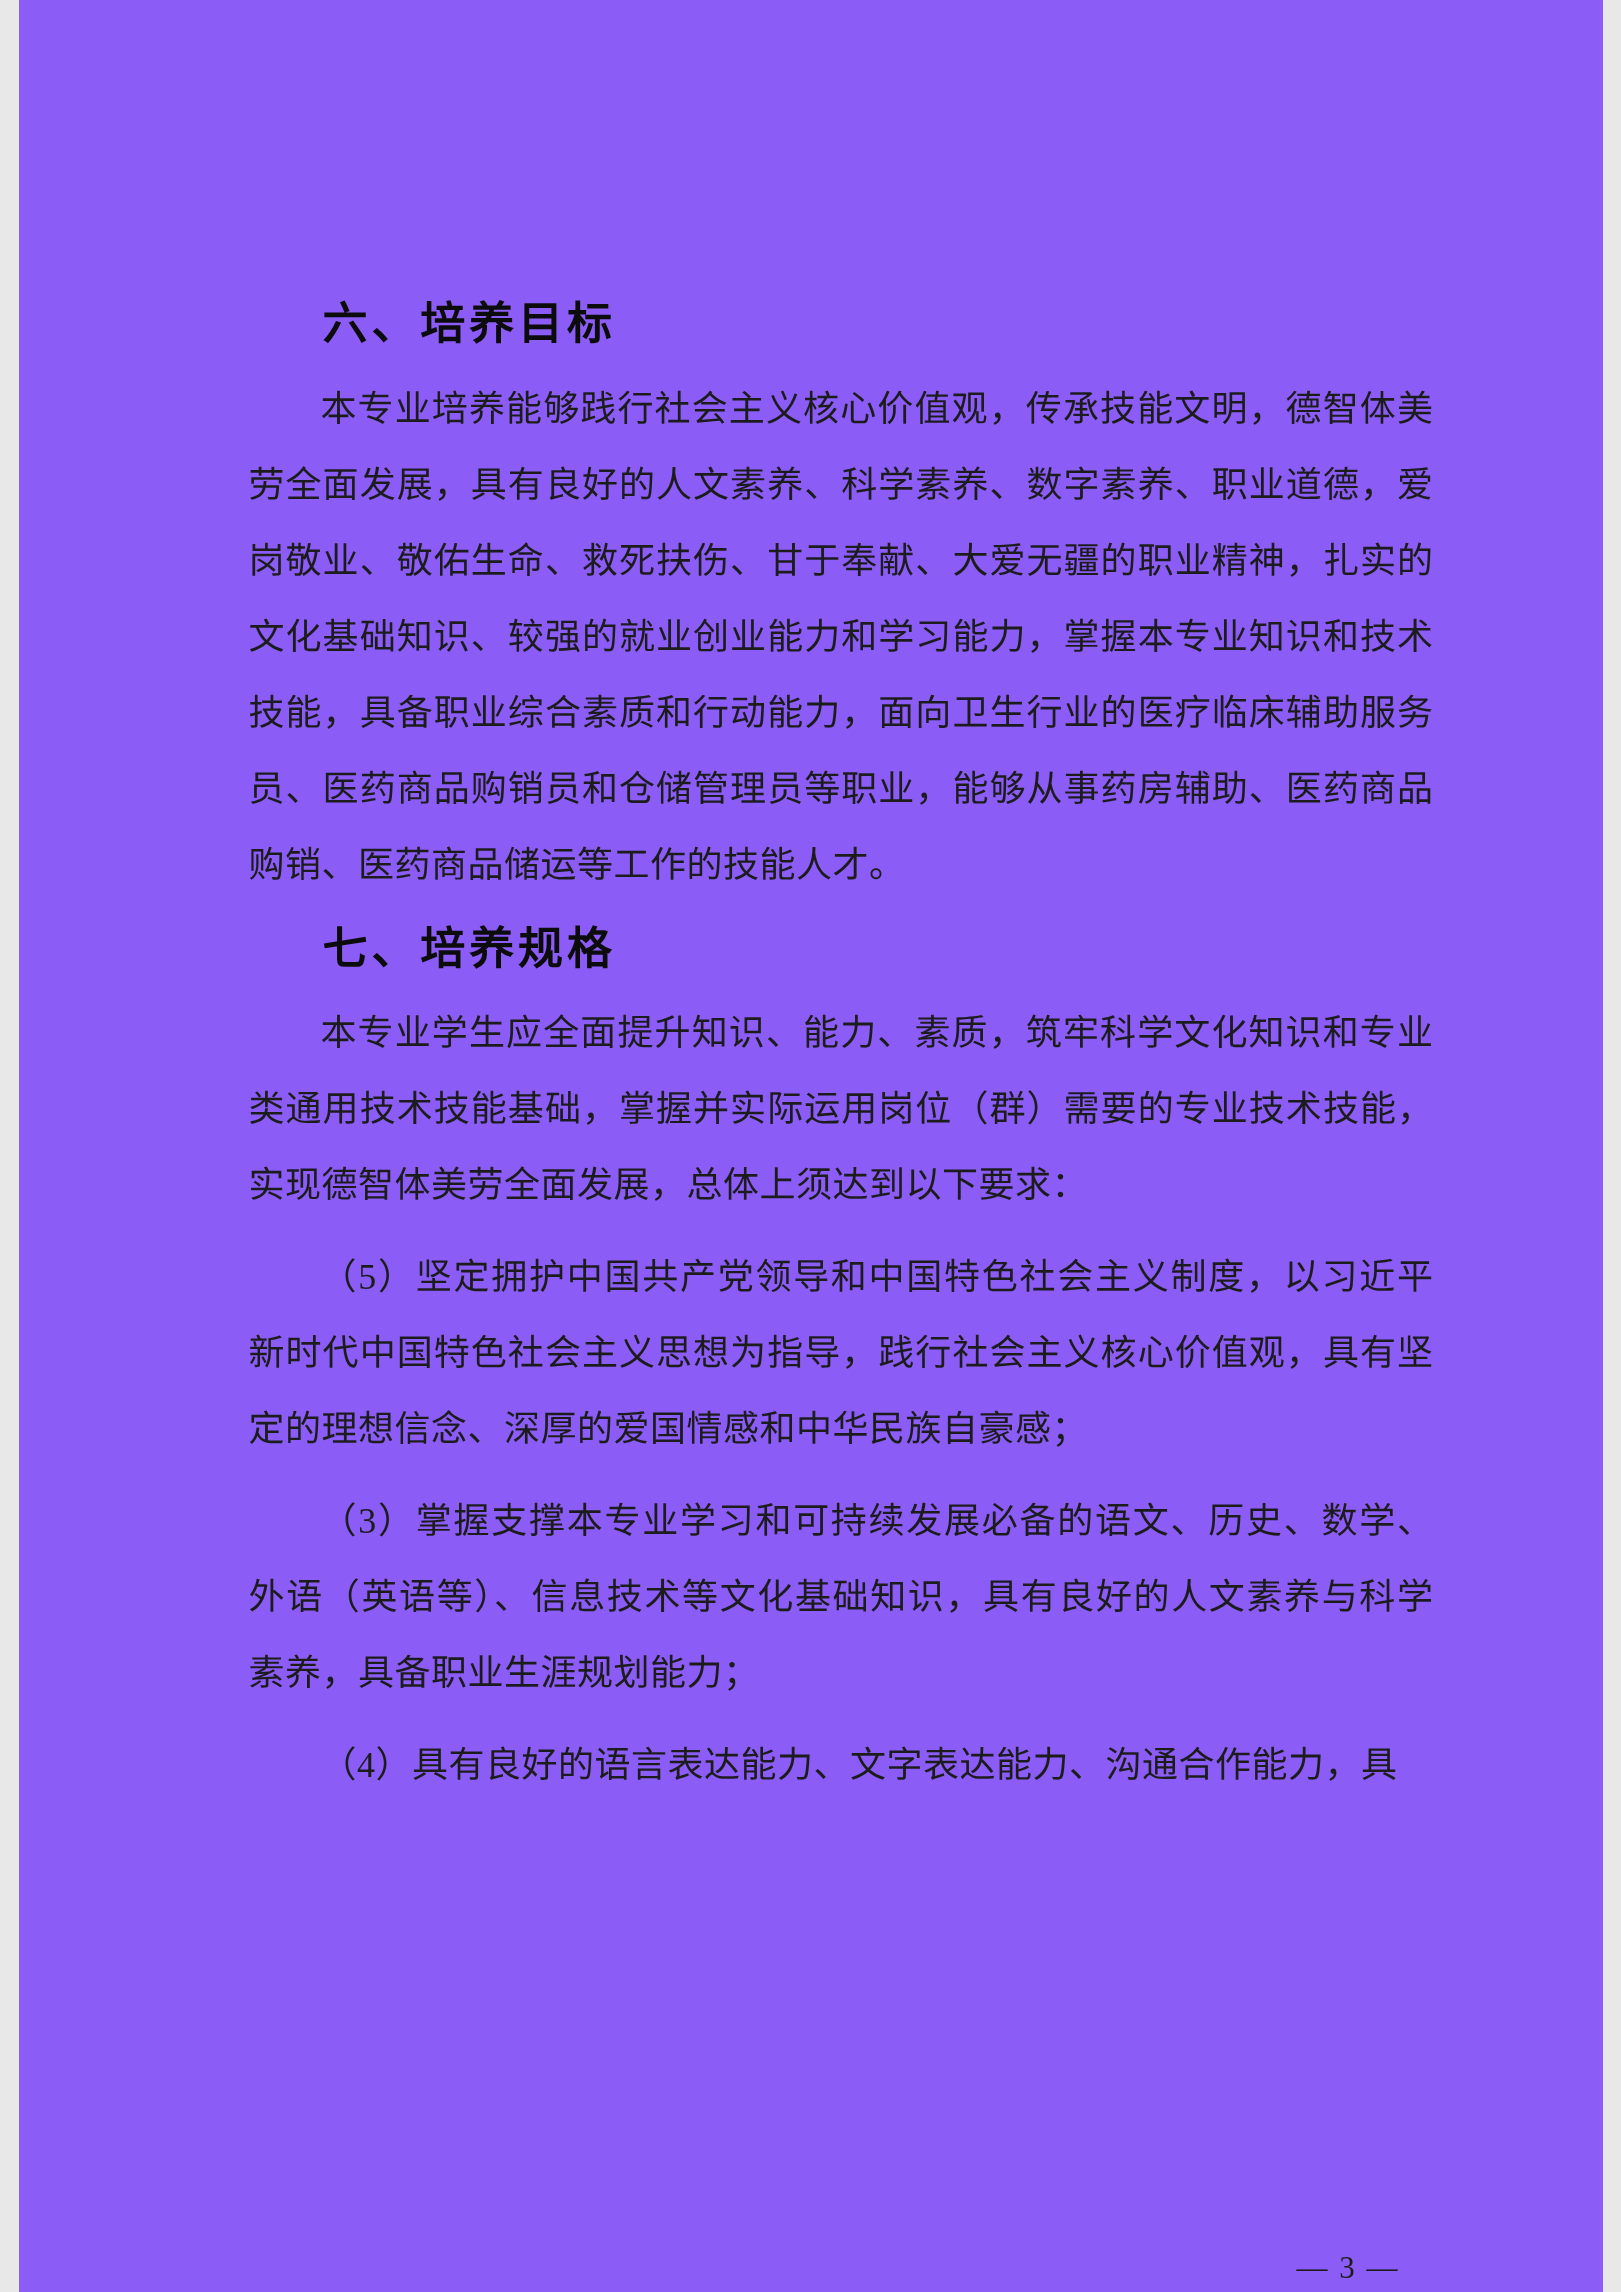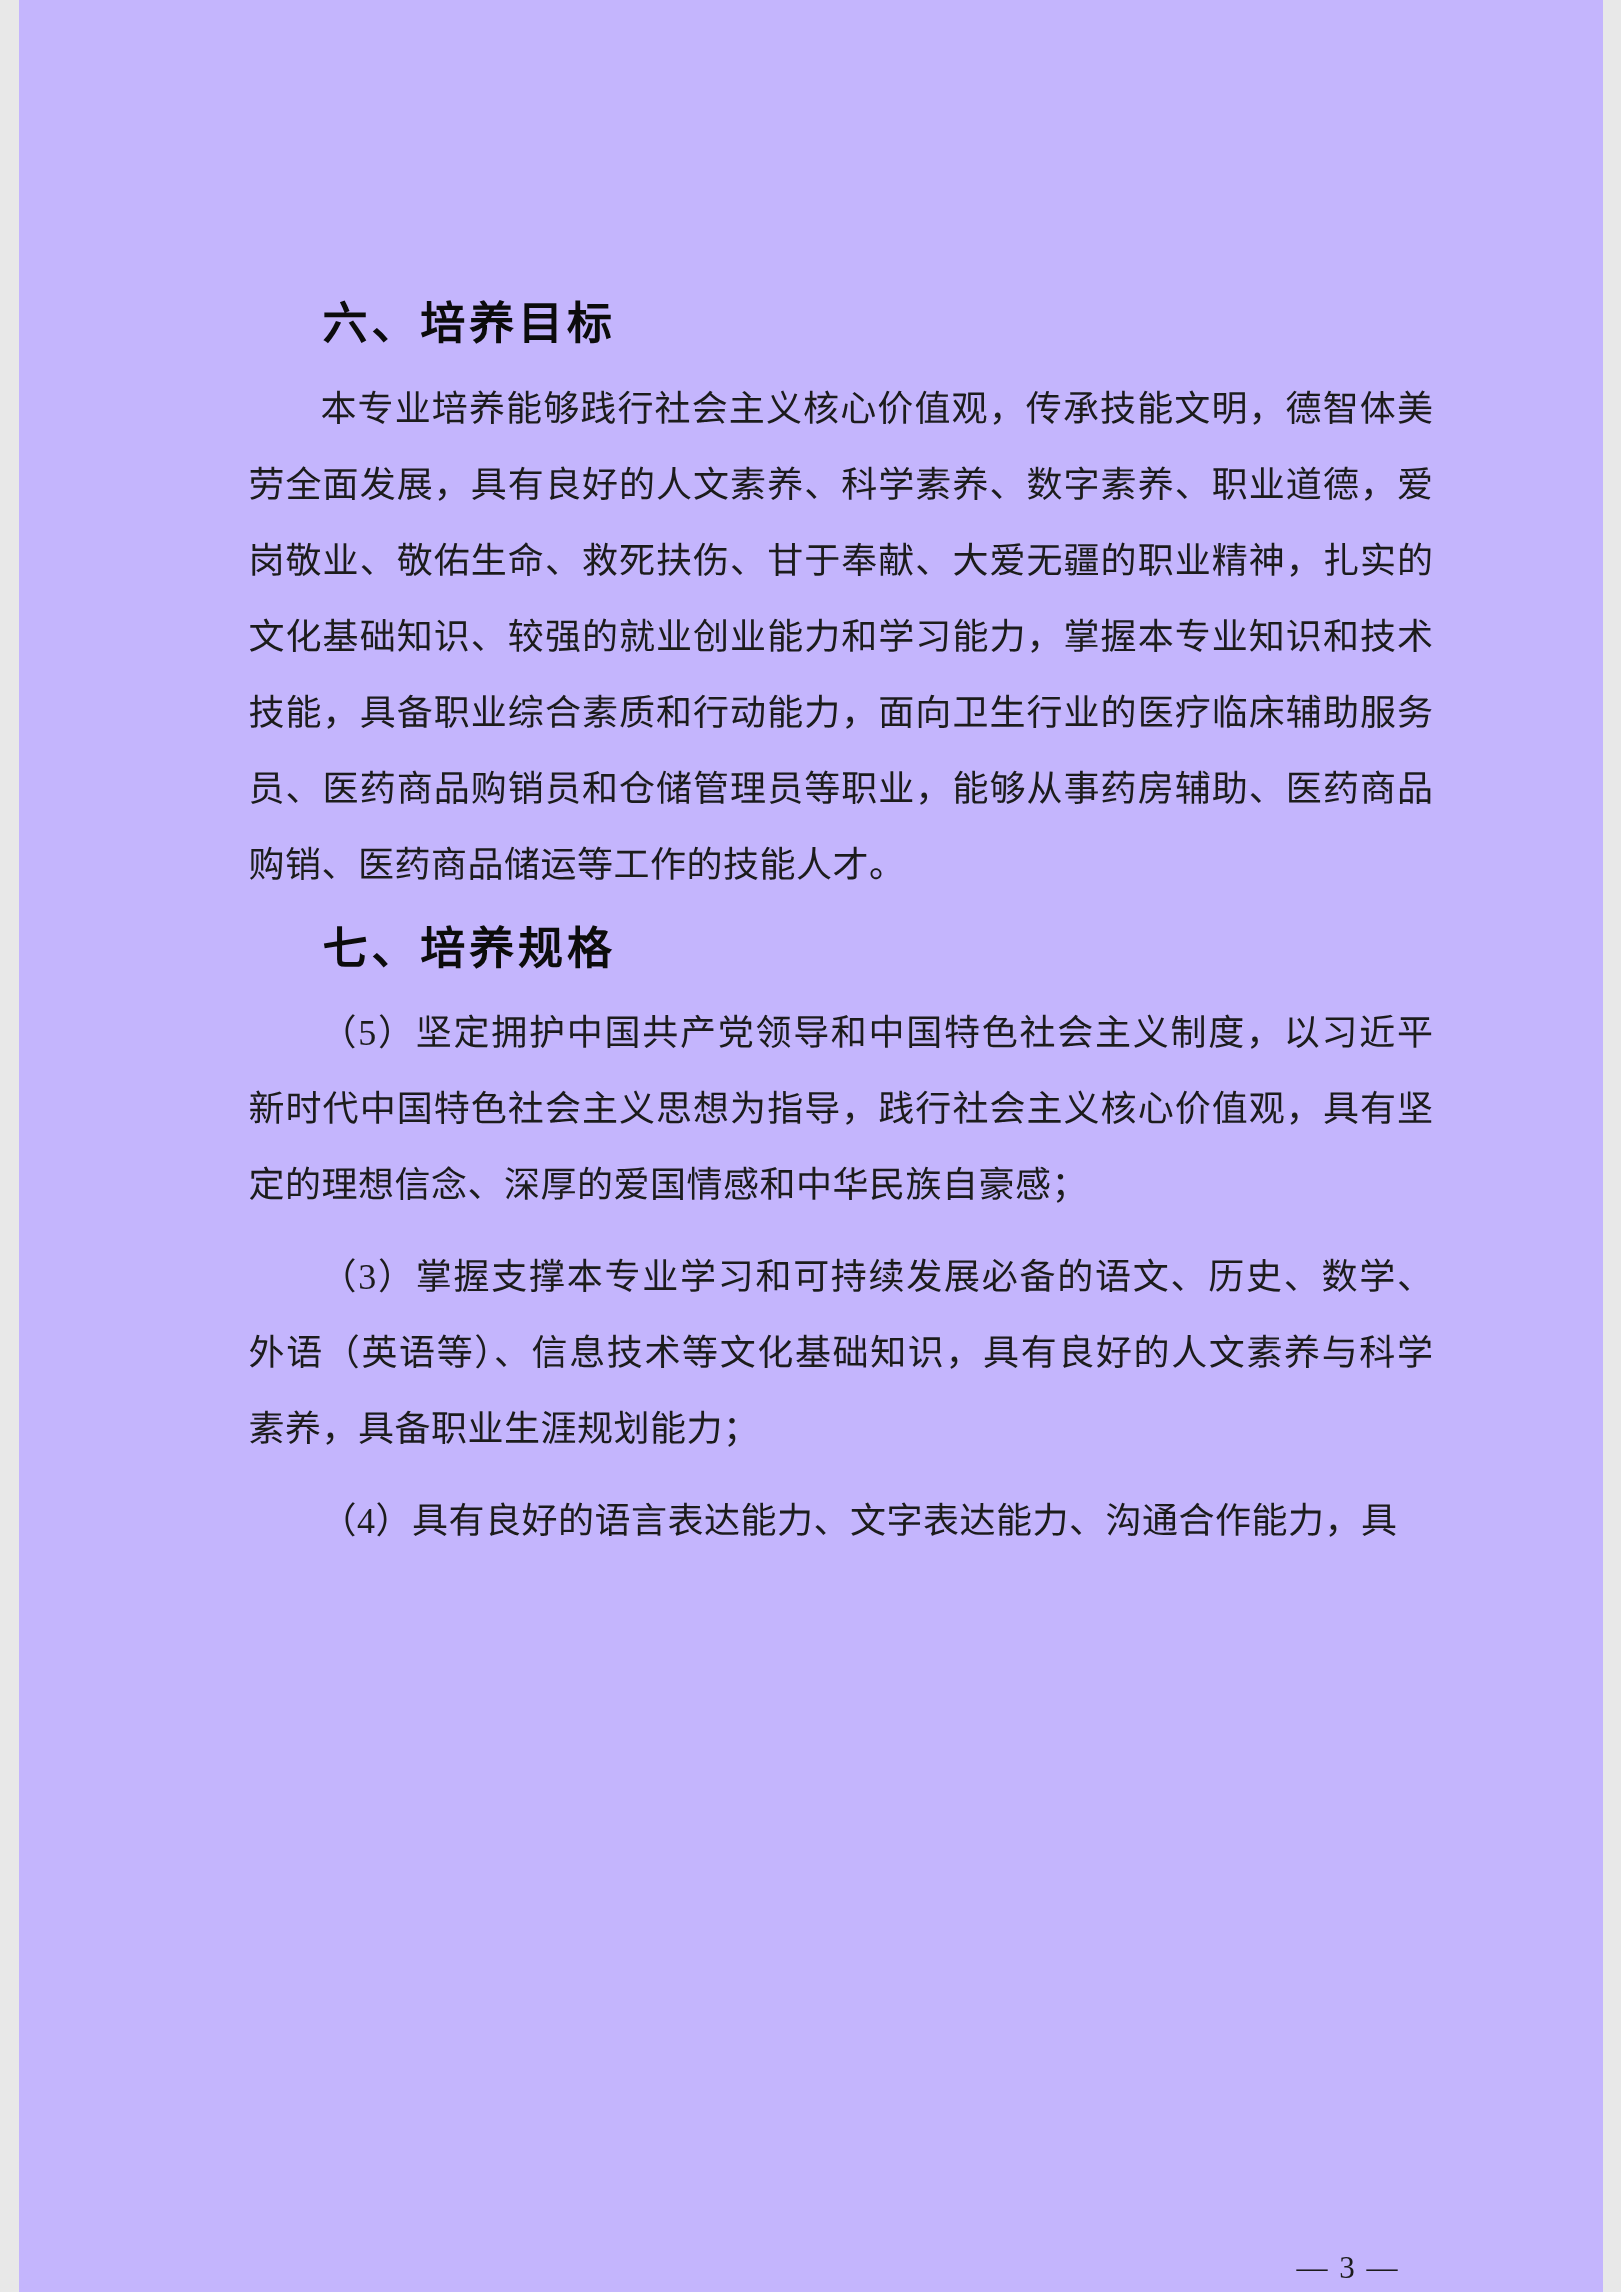--- a/index.html
+++ b/index.html
@@ -5,21 +5,21 @@
   html, body {
     margin: 0;
     padding: 0;
     background: #e8e8e8;
   }
   .page {
     position: relative;
     width: 1584px;
     height: 2293px;
     margin: 0 auto;
-    background: #c4b5fd;
+    background: #8b5cf6;
     color: #161616;
     overflow: hidden;
     font-family: "Liberation Serif", "DejaVu Serif", serif;
   }
   .content {
     position: absolute;
     left: 214px;
     top: 294px;
     width: 1217px;
   }
@@ -61,20 +61,21 @@
 
 <div class="page">
   <div class="content">
 
     <h2 class="section-heading">六、培养目标</h2>
 
     <p class="body-paragraph">本专业培养能够践行社会主义核心价值观，传承技能文明，德智体美劳全面发展，具有良好的人文素养、科学素养、数字素养、职业道德，爱岗敬业、敬佑生命、救死扶伤、甘于奉献、大爱无疆的职业精神，扎实的文化基础知识、较强的就业创业能力和学习能力，掌握本专业知识和技术技能，具备职业综合素质和行动能力，面向卫生行业的医疗临床辅助服务员、医药商品购销员和仓储管理员等职业，能够从事药房辅助、医药商品购销、医药商品储运等工作的技能人才。</p>
 
     <h2 class="section-heading second">七、培养规格</h2>
 
+    <p class="body-paragraph">本专业学生应全面提升知识、能力、素质，筑牢科学文化知识和专业类通用技术技能基础，掌握并实际运用岗位（群）需要的专业技术技能，实现德智体美劳全面发展，总体上须达到以下要求：</p>
 
     <p class="body-paragraph">（5）坚定拥护中国共产党领导和中国特色社会主义制度，以习近平新时代中国特色社会主义思想为指导，践行社会主义核心价值观，具有坚定的理想信念、深厚的爱国情感和中华民族自豪感；</p>
 
 
     <p class="body-paragraph">（3）掌握支撑本专业学习和可持续发展必备的语文、历史、数学、外语（英语等）、信息技术等文化基础知识，具有良好的人文素养与科学素养，具备职业生涯规划能力；</p>
 
     <p class="body-paragraph">（4）具有良好的语言表达能力、文字表达能力、沟通合作能力，具</p>
 
   </div>
 

